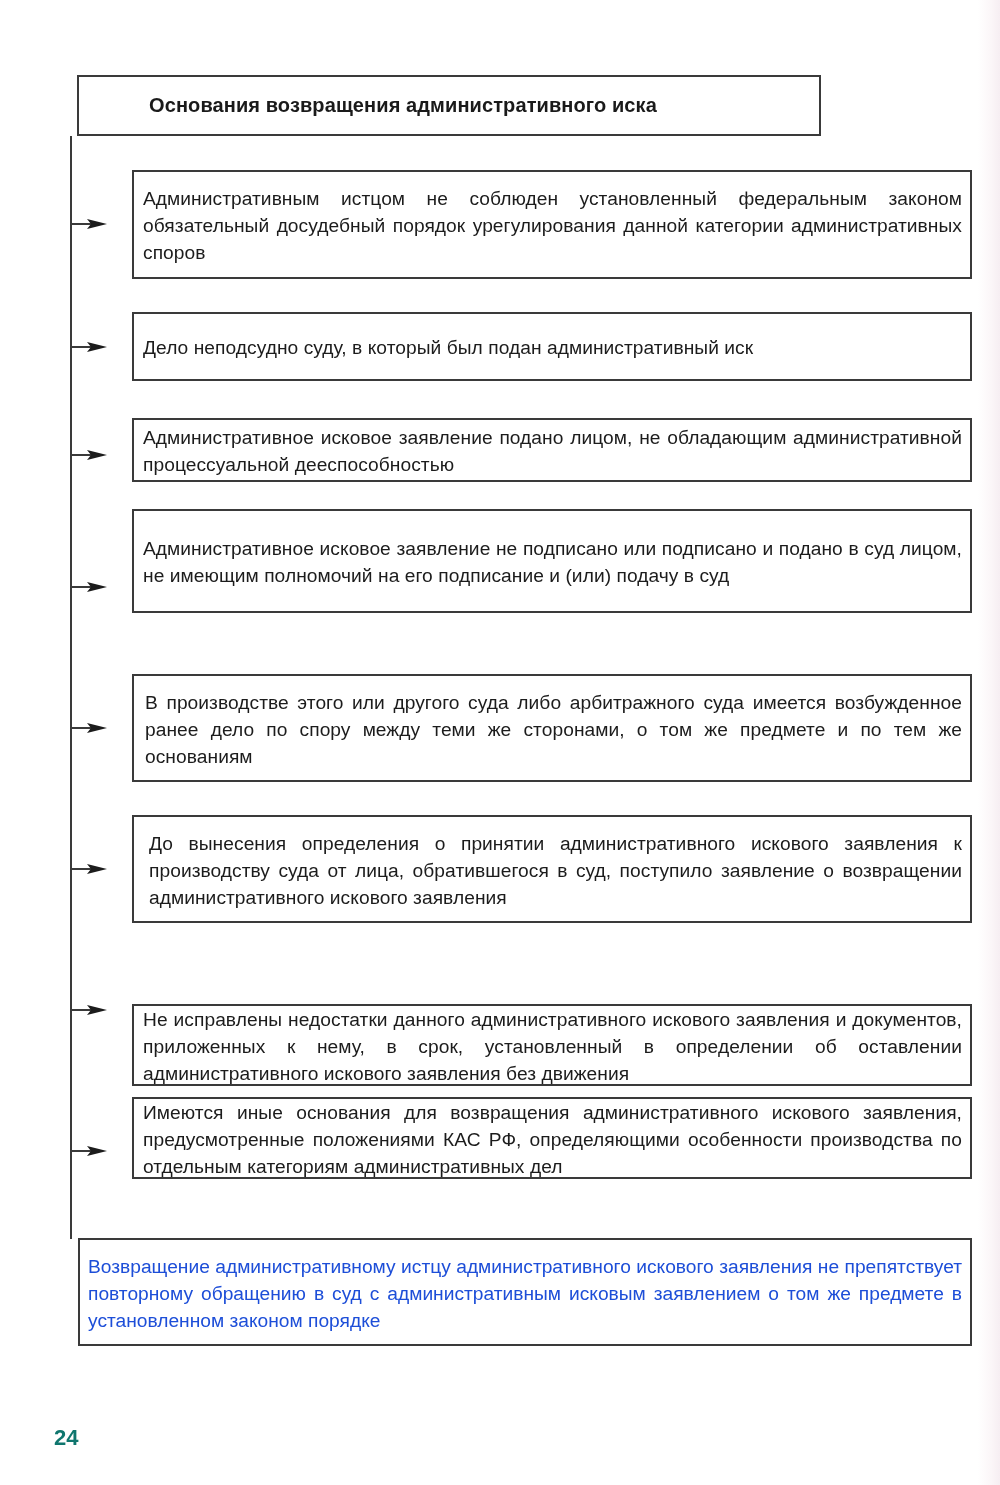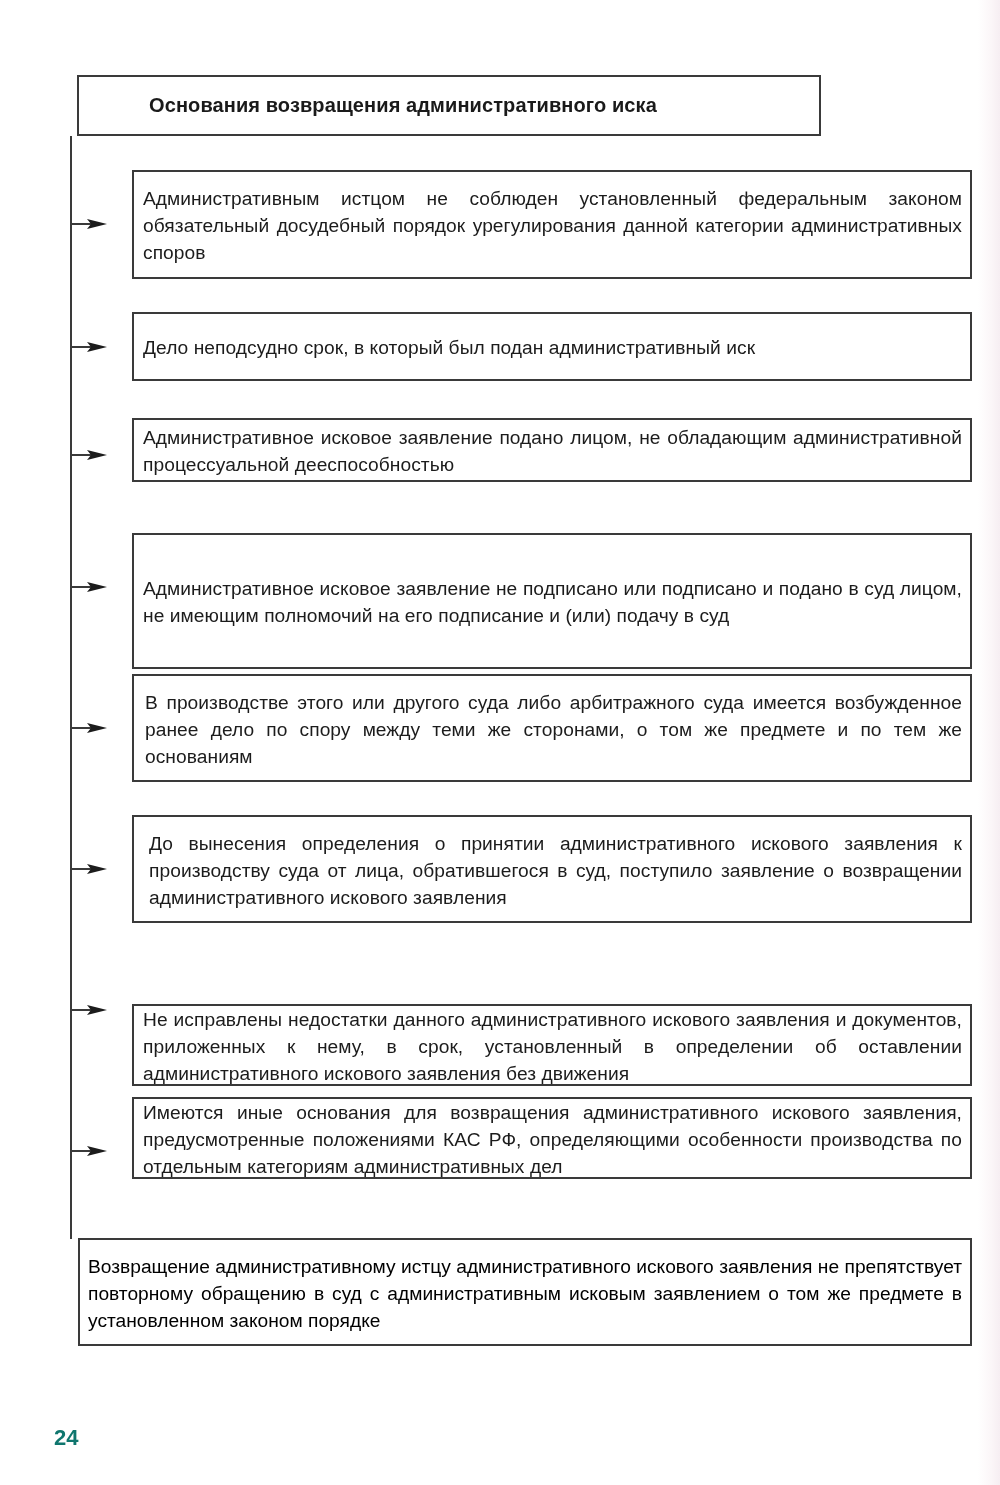--- a/index.html
+++ b/index.html
@@ -82,21 +82,21 @@
       top: 1238px;
       width: 894px;
       height: 108px;
       padding: 10px 8px 8px 8px;
       display: flex;
       align-items: center;
     }
     .note-text {
       font-size: 19.2px;
       line-height: 27px;
-      color: #000000;
+      color: #1d4ed8;
       text-align: justify;
       text-align-last: left;
     }
     .page-number {
       position: absolute;
       left: 54px;
       top: 1425px;
       font-weight: bold;
       font-size: 22px;
       color: #0f766e;
@@ -117,40 +117,40 @@
   <span class="reason-text">Административным истцом не соблюден установленный федеральным законом обязательный досудебный порядок урегулирования данной категории административных споров</span>
 </div>
 <div class="arrow" style="top:218px;">
   <svg width="36" height="12" viewBox="0 0 36 12">
       <line x1="0" y1="6" x2="26" y2="6" stroke="#3a3a3a" stroke-width="2"></line>
       <polygon points="16,1 36,6 16,11 20,6" fill="#1c1c1c"></polygon>
     </svg>
 </div>
 
 <div class="box reason-box" style="top:312px;height:69px;">
-  <span class="reason-text">Дело неподсудно срок, в который был подан административный иск</span>
+  <span class="reason-text">Дело неподсудно суду, в который был подан административный иск</span>
 </div>
 <div class="arrow" style="top:341px;">
   <svg width="36" height="12" viewBox="0 0 36 12">
       <line x1="0" y1="6" x2="26" y2="6" stroke="#3a3a3a" stroke-width="2"></line>
       <polygon points="16,1 36,6 16,11 20,6" fill="#1c1c1c"></polygon>
     </svg>
 </div>
 
 <div class="box reason-box" style="top:418px;height:64px;">
   <span class="reason-text">Административное исковое заявление подано лицом, не обладающим административной процессуальной дееспособностью</span>
 </div>
 <div class="arrow" style="top:449px;">
   <svg width="36" height="12" viewBox="0 0 36 12">
       <line x1="0" y1="6" x2="26" y2="6" stroke="#3a3a3a" stroke-width="2"></line>
       <polygon points="16,1 36,6 16,11 20,6" fill="#1c1c1c"></polygon>
     </svg>
 </div>
 
-<div class="box reason-box" style="top:533px;height:136px;">
+<div class="box reason-box" style="top:509px;height:104px;">
   <span class="reason-text">Административное исковое заявление не подписано или подписано и подано в суд лицом, не имеющим полномочий на его подписание и (или) подачу в суд</span>
 </div>
 <div class="arrow" style="top:581px;">
   <svg width="36" height="12" viewBox="0 0 36 12">
       <line x1="0" y1="6" x2="26" y2="6" stroke="#3a3a3a" stroke-width="2"></line>
       <polygon points="16,1 36,6 16,11 20,6" fill="#1c1c1c"></polygon>
     </svg>
 </div>
 
 <div class="box reason-box" style="top:674px;height:108px;padding-left:11px;">

